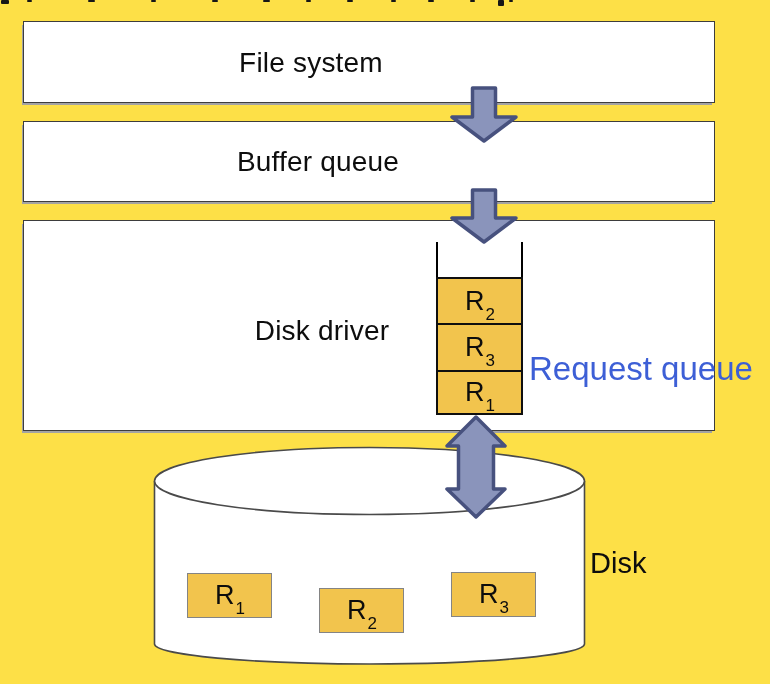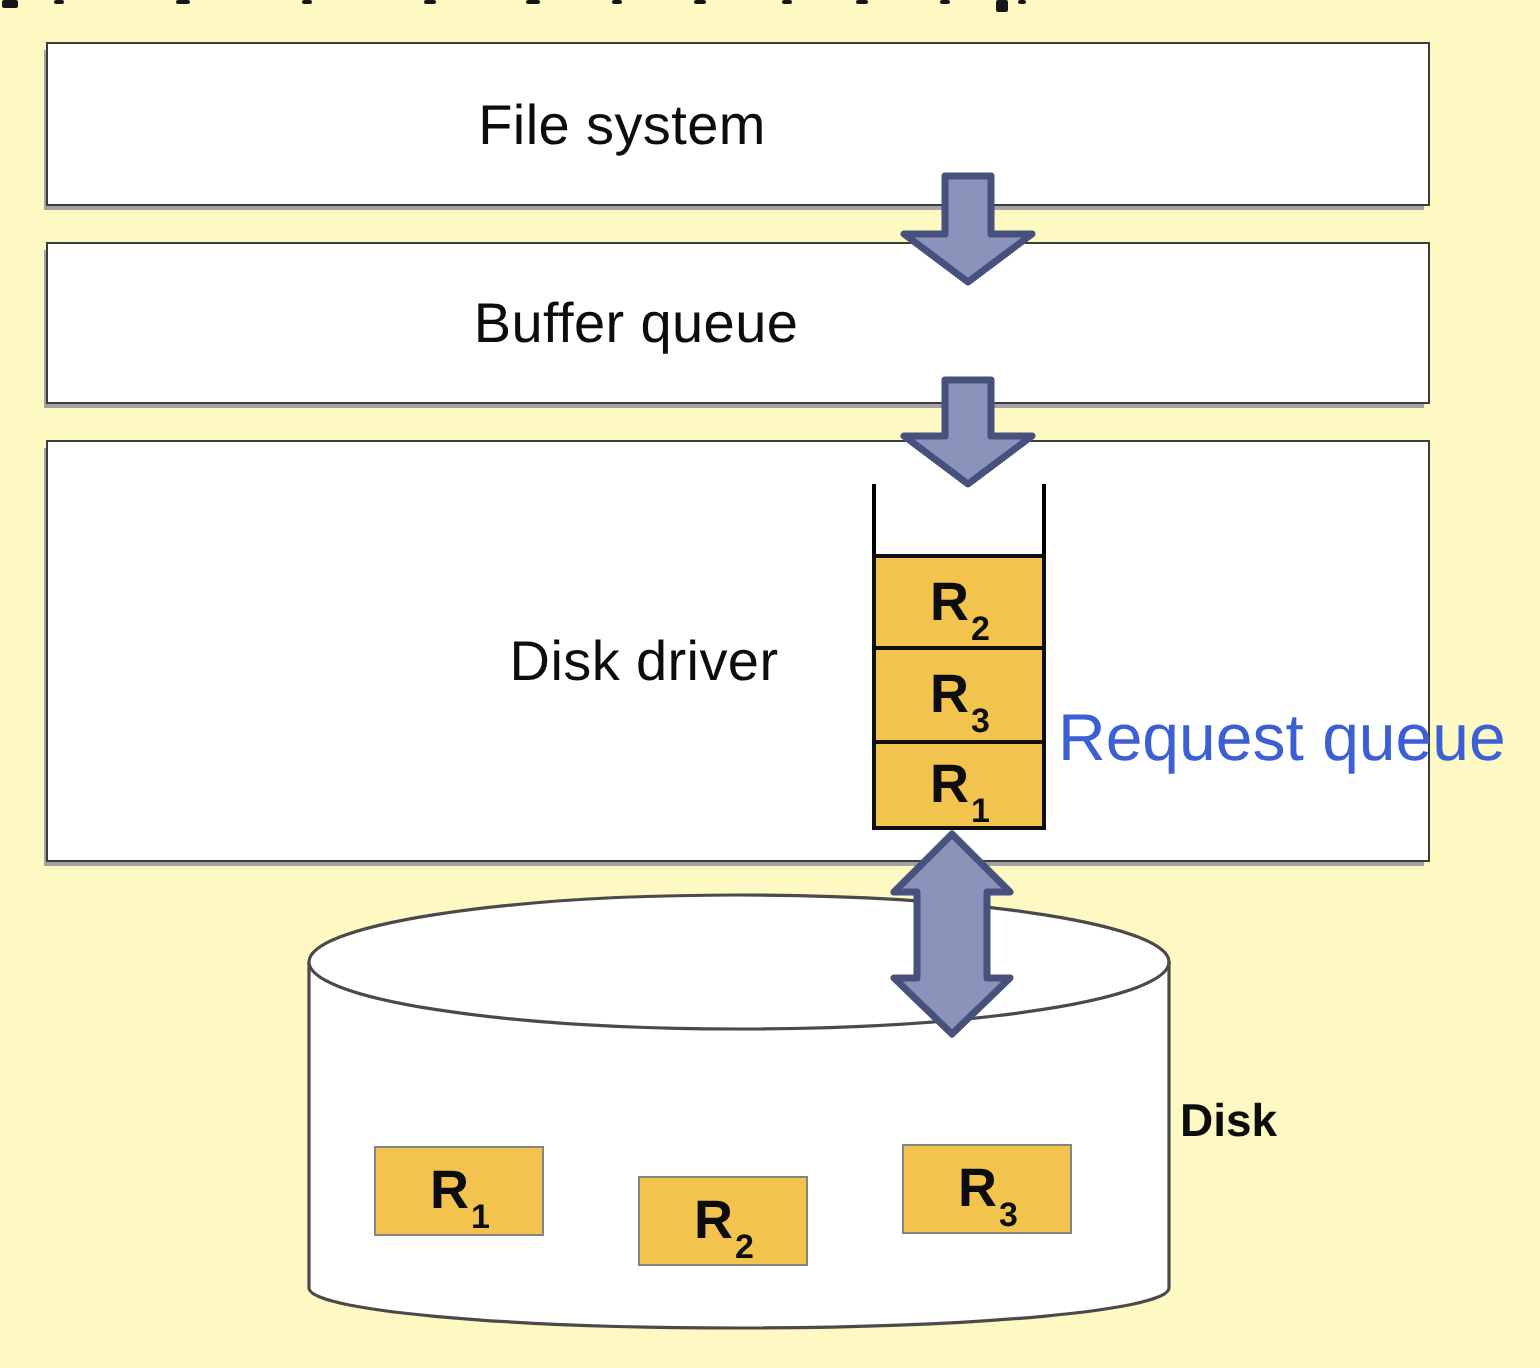--- a/index.html
+++ b/index.html
@@ -1,17 +1,17 @@
 <!DOCTYPE html>
 <html><head>
 <meta charset="utf-8">
 <style>
   html,body{margin:0;padding:0;background:#fff;}
   .stage{
-    position:relative;width:770px;height:684px;background:#fef9c3;overflow:hidden;
+    position:relative;width:770px;height:684px;background:#fde047;overflow:hidden;
     font-family:"Liberation Sans","DejaVu Sans",sans-serif;color:#111;
   }
   
   .frag{position:absolute;background:#161616;border-radius:1px;}
 
   
   .layer-box{
     position:absolute;left:23px;width:692px;box-sizing:border-box;
     border:1.6px solid #3d3d3d;background:#fff;
     box-shadow:-2px 3px 0 -1px #a3a3a3;
@@ -35,40 +35,40 @@
   }
   .queue-cell{
     position:absolute;left:-2px;right:-2px;box-sizing:border-box;
     background:#F2C44D;border:2px solid #0f0f0f;
     display:flex;align-items:center;justify-content:center;
   }
   .qc-0{top:35px;height:48px;}
   .qc-1{top:81px;height:49px;}
   .qc-2{top:128px;height:45px;}
 
-  .rlab{font-size:27px;color:#0d0d0d;line-height:1;white-space:nowrap;font-weight:bold;}
+  .rlab{font-size:27px;color:#0d0d0d;line-height:1;white-space:nowrap;}
   .rlab sub{font-size:17px;line-height:0;position:relative;top:4px;left:1px;}
 
   .queue-label{
     position:absolute;left:529px;top:350px;font-size:33px;color:#3D5FD6;
     white-space:nowrap;
   }
 
   
   .disk-block{
     position:absolute;width:85px;height:45px;box-sizing:border-box;
     background:#F2C44D;border:1.6px solid #848484;
     display:flex;align-items:center;justify-content:center;z-index:3;
   }
   .db-1{left:187px;top:573px;}
   .db-2{left:319px;top:588px;}
   .db-3{left:451px;top:572px;}
 
   .disk-label{
-    position:absolute;left:590px;top:547px;font-size:23px;color:#0d0d0d;z-index:3;font-weight:bold;
+    position:absolute;left:590px;top:547px;font-size:29px;color:#0d0d0d;z-index:3;
   }
 
   .svg-layer{position:absolute;left:0;top:0;z-index:2;}
   .svg-arrows{z-index:5;}
   .queue{z-index:4;}
   .queue-label{z-index:4;}
 </style>
 </head>
 <body>
 

